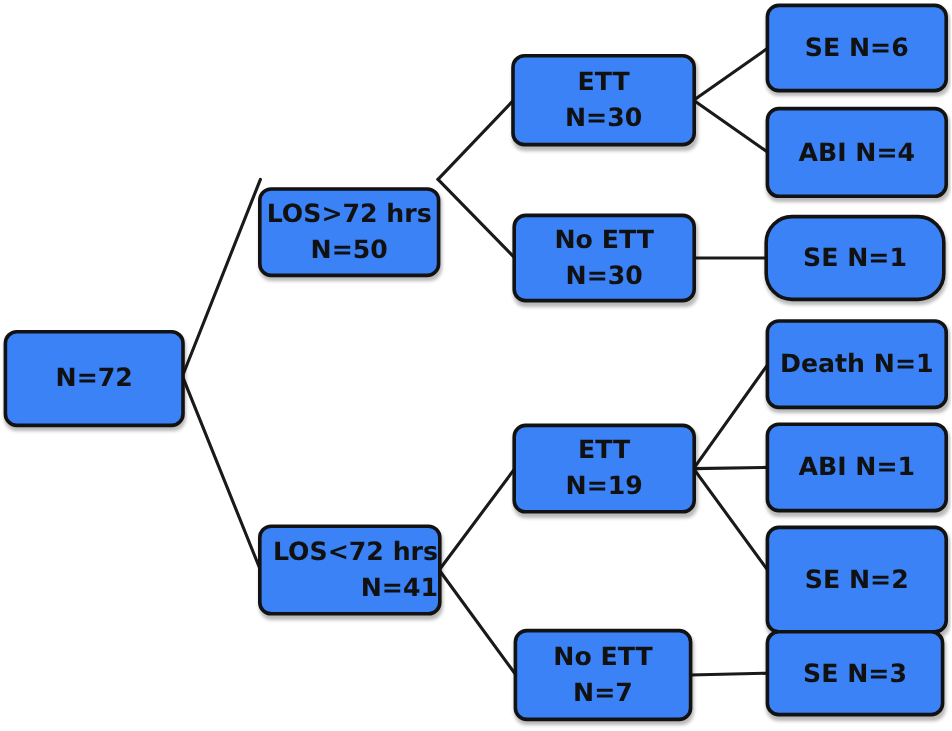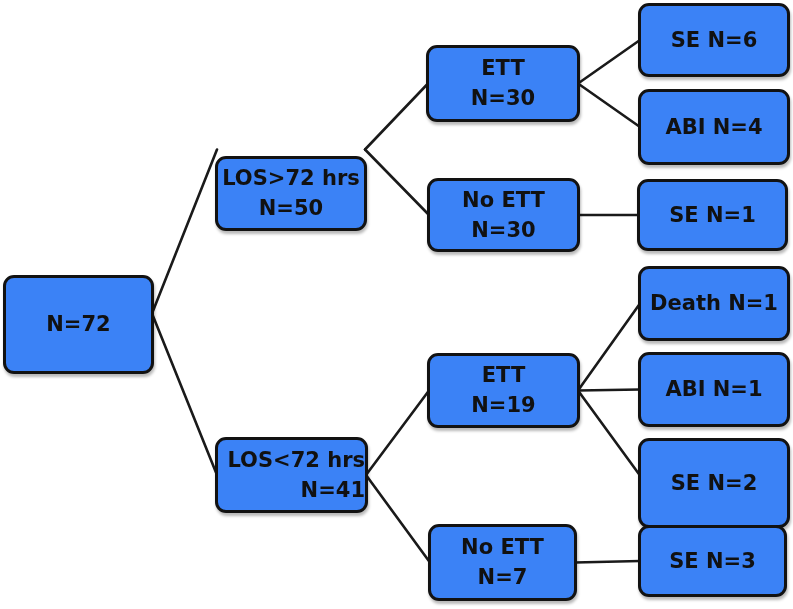--- a/index.html
+++ b/index.html
@@ -61,21 +61,21 @@
       <line x1="578" y1="83.5" x2="640" y2="127"></line>
       <line x1="578" y1="215" x2="639" y2="215"></line>
       <line x1="366" y1="475" x2="429" y2="390.5"></line>
       <line x1="366" y1="475" x2="430" y2="562.5"></line>
       <line x1="578" y1="390.5" x2="640" y2="303.5"></line>
       <line x1="578" y1="390.5" x2="640" y2="389.5"></line>
       <line x1="578" y1="390.5" x2="640" y2="475.5"></line>
       <line x1="575" y1="562.5" x2="640" y2="561"></line>
     </svg>
 
-  <div class="node" style="left:3px;top:275px;width:151px;height:99px;">
+  <div class="node" style="left:3px;top:275px;width:151px;height:81px;">
     <span>N=72</span>
   </div>
 
   <div class="node" style="left:215px;top:112px;width:152px;height:75px;margin-top:44px;">
     <span>LOS&gt;72 hrs</span>
     <span>N=50</span>
   </div>
 
   <div class="node" style="left:426px;top:45px;width:154px;height:77px;">
     <span>ETT</span>
@@ -88,21 +88,21 @@
 
   <div class="node" style="left:638px;top:89px;width:152px;height:76px;">
     <span>ABI N=4</span>
   </div>
 
   <div class="node" style="left:427px;top:178px;width:153px;height:74px;">
     <span>No ETT</span>
     <span>N=30</span>
   </div>
 
-  <div class="node" style="left:637px;top:179px;width:151px;height:72px;">
+  <div class="node" style="left:637px;top:179px;width:151px;height:72px;border-radius:23px;">
     <span>SE N=1</span>
   </div>
 
   <div class="node" style="left:215px;top:437px;width:153px;height:76px;align-items:flex-end;">
     <span>LOS&lt;72 hrs</span>
     <span>N=41</span>
   </div>
 
   <div class="node" style="left:427px;top:353px;width:153px;height:75px;">
     <span>ETT</span>

